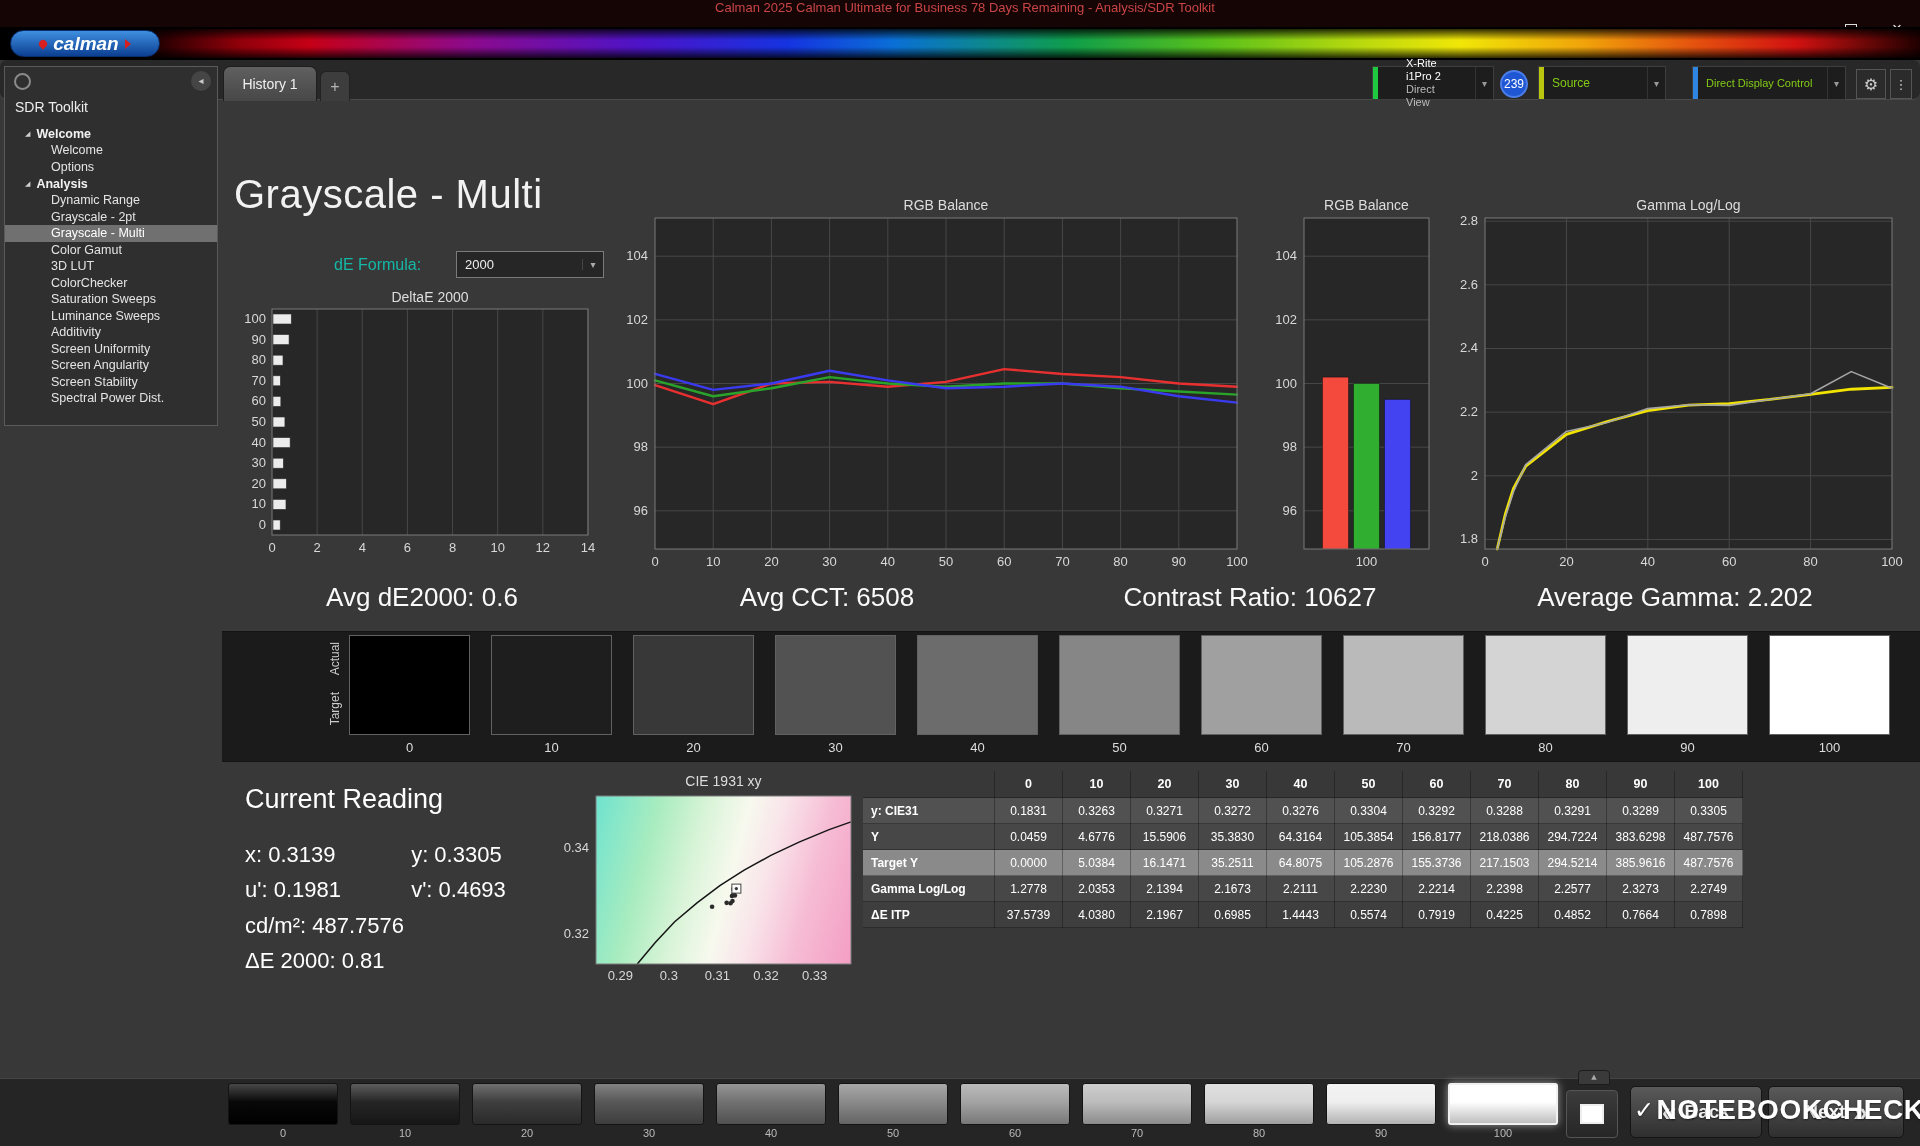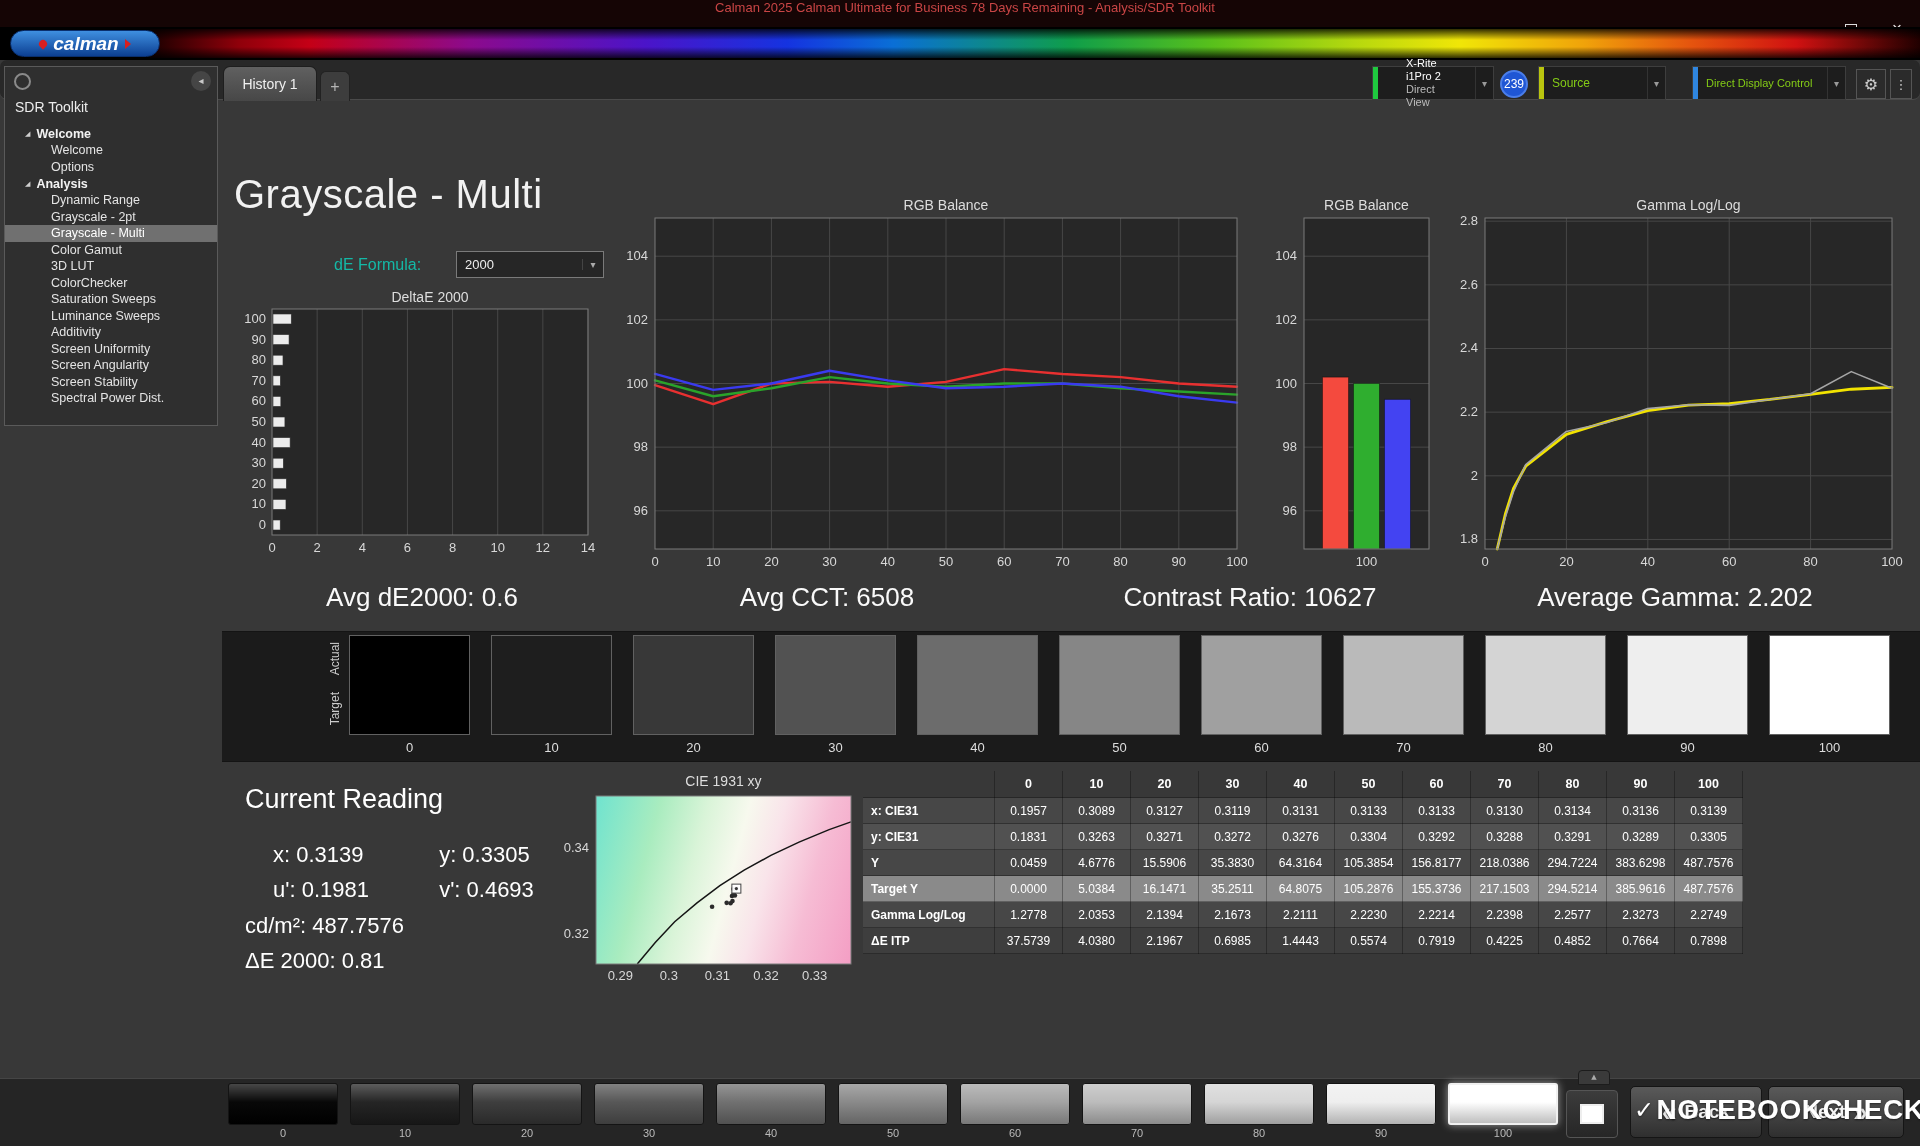--- a/index.html
+++ b/index.html
@@ -85,21 +85,21 @@
   .strip{position:absolute;left:222px;top:631px;right:0;height:131px;background:#1b1b1b;border-top:1px solid #141414;border-bottom:1px solid #141414;box-sizing:border-box;}
   .strip-rot{position:absolute;writing-mode:vertical-rl;transform:rotate(180deg);font-size:12px;color:#ccc;left:328px;}
   #gray-swatches{position:absolute;left:349px;top:635px;display:flex;gap:21px;}
   .gs-cell{width:121px;display:flex;flex-direction:column;align-items:center;}
   .gs-swatch{width:121px;height:100px;border:1px solid #616161;box-sizing:border-box;}
   .gs-label{margin-top:5px;font-size:13px;color:#ddd;}
 
   
   .cr-title{position:absolute;left:245px;top:784px;font-size:27px;color:#fff;}
   .cr-row{position:absolute;left:245px;font-size:22px;color:#fff;}
-  .cr-row .c1{display:inline-block;width:160px;margin-left:28px;}
+  .cr-row .c1{display:inline-block;width:160px;}
 
   
   #de-table-wrap{position:absolute;left:863px;top:771px;}
   #de-table{border-collapse:collapse;}
   #de-table th,#de-table td{border-right:1px solid rgba(0,0,0,.3);border-bottom:1px solid rgba(0,0,0,.3);font-weight:normal;}
   #de-table thead th{background:#383838;color:#fff;font-weight:bold;font-size:12.5px;height:24px;width:65px;text-align:center;}
   #de-table thead th.lbl{width:122px;}
   #de-table tbody th{width:122px;text-align:left;padding-left:8px;color:#fff;font-weight:bold;font-size:12px;height:23px;}
   #de-table tbody td{width:65px;text-align:center;color:#fff;font-size:12px;height:23px;}
   tr.shade-a{background:#474747;} tr.shade-b{background:#515151;}
@@ -464,34 +464,20 @@
             <th>40</th>
             <th>50</th>
             <th>60</th>
             <th>70</th>
             <th>80</th>
             <th>90</th>
             <th>100</th>
           </tr>
         </thead>
         <tbody>
-          <tr class="shade-a">
-            <th>x: CIE31</th>
-            <td>0.1957</td>
-            <td>0.3089</td>
-            <td>0.3127</td>
-            <td>0.3119</td>
-            <td>0.3131</td>
-            <td>0.3133</td>
-            <td>0.3133</td>
-            <td>0.3130</td>
-            <td>0.3134</td>
-            <td>0.3136</td>
-            <td>0.3139</td>
-          </tr>
           <tr class="shade-b">
             <th>y: CIE31</th>
             <td>0.1831</td>
             <td>0.3263</td>
             <td>0.3271</td>
             <td>0.3272</td>
             <td>0.3276</td>
             <td>0.3304</td>
             <td>0.3292</td>
             <td>0.3288</td>

